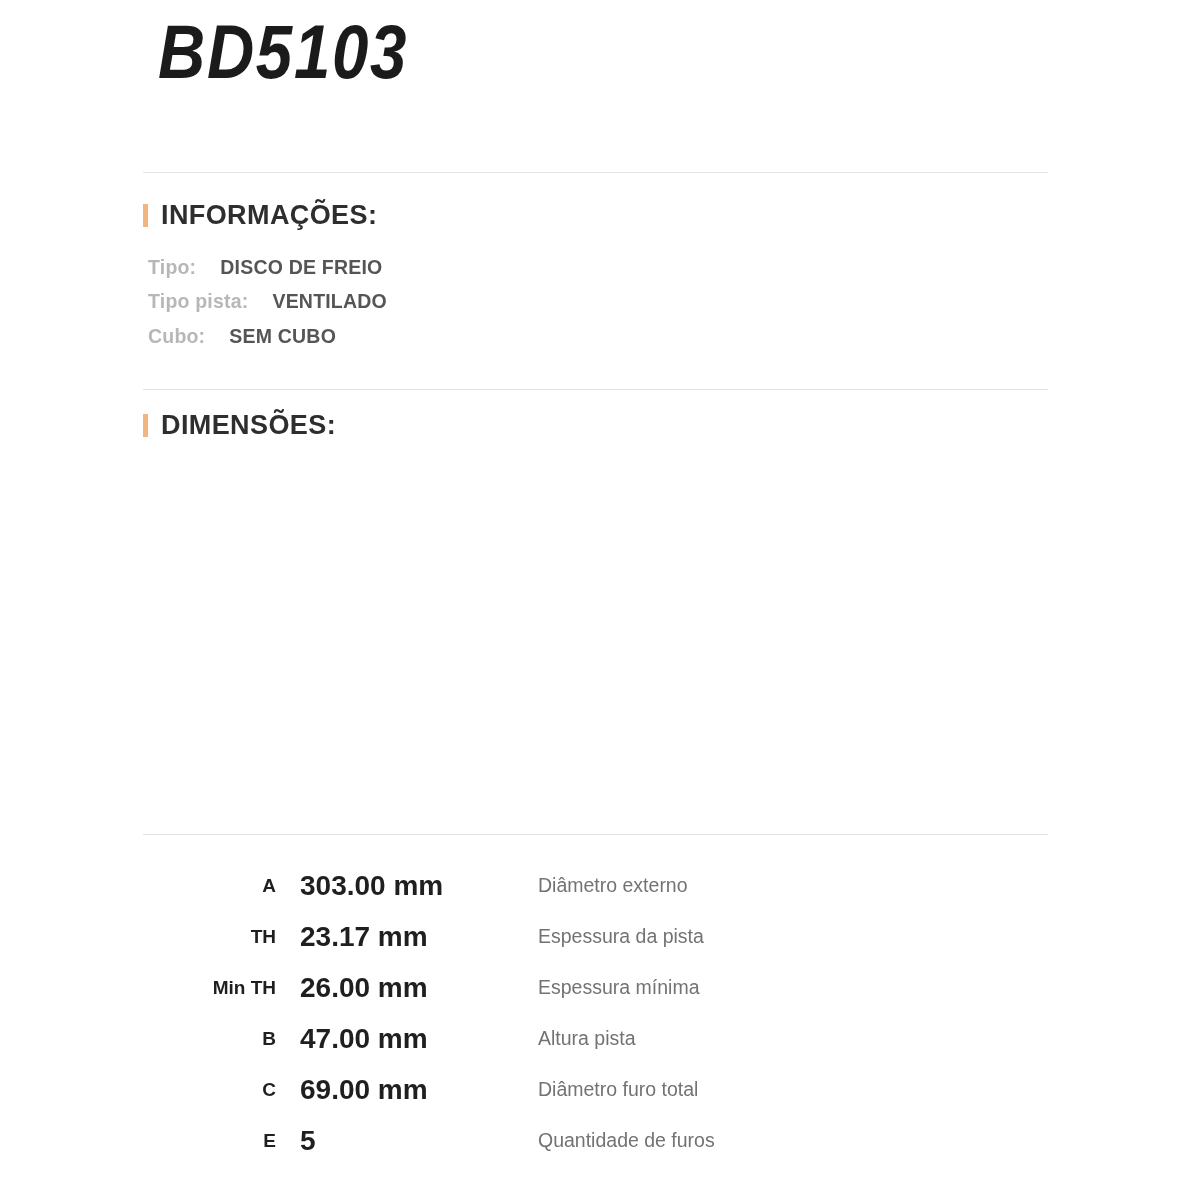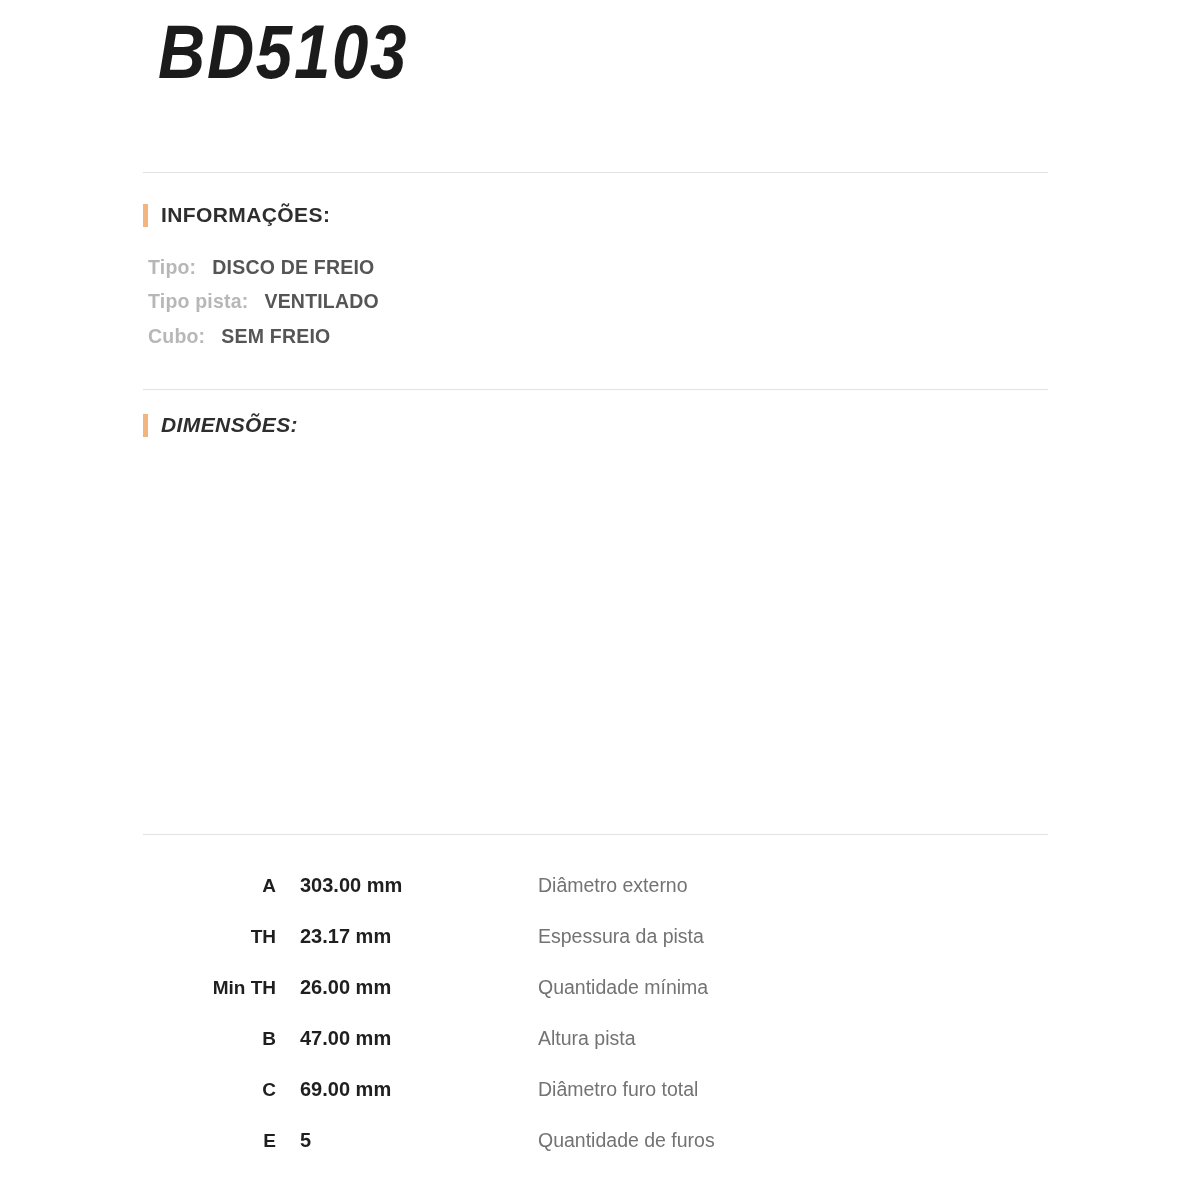--- a/index.html
+++ b/index.html
@@ -62,46 +62,46 @@
   }
   .section-head .bar {
     width: 5px;
     height: 23px;
     background: #f0a868;
     margin-right: 13px;
     border-radius: 0;
     opacity: .85;
   }
   .section-head .txt {
-    font-size: 21px;
+    font-size: 27px;
     font-weight: bold;
     color: #2e2e2e;
     letter-spacing: 0.4px;
     white-space: nowrap;
   }
   .sh-info { top: 201px; }
-  .sh-dim  { top: 411px; font-style: italic; }
+  .sh-dim  { top: 411px; }
 
   
   .info-line {
     position: absolute;
     left: 148px;
     font-size: 19.5px;
     white-space: nowrap;
     letter-spacing: 0.2px;
   }
   .info-line .k {
     color: #b7b7b7;
     font-weight: bold;
     margin-top: 11px;
   }
   .info-line .v {
     color: #555555;
     font-weight: bold;
-    margin-left: 16px;
+    margin-left: 24px;
   }
   .il1 { top: 256px; }
   .il2 { top: 290px; }
   .il3 { top: 325px; }
 
   
   .drawing {
     position: absolute;
     left: 0;
     top: 440px;
@@ -126,21 +126,21 @@
     width: 133px;
     text-align: right;
     font-size: 19px;
     font-weight: bold;
     color: #1f1f1f;
     white-space: nowrap;
   }
   .dim-row .val {
     width: 200px;
     padding-left: 24px;
-    font-size: 20px;
+    font-size: 28px;
     font-weight: bold;
     color: #1f1f1f;
     white-space: nowrap;
     box-sizing: border-box;
   }
   .dim-row .desc {
     padding-left: 62px;
     font-size: 19.5px;
     color: #737373;
     white-space: nowrap;
@@ -160,21 +160,21 @@
     <span class="txt">INFORMAÇÕES:</span>
   </div>
 
   <div class="info-line il1">
     <span class="k">Tipo:</span><span class="v">DISCO DE FREIO</span>
   </div>
   <div class="info-line il2">
     <span class="k">Tipo pista:</span><span class="v">VENTILADO</span>
   </div>
   <div class="info-line il3">
-    <span class="k">Cubo:</span><span class="v">SEM FREIO</span>
+    <span class="k">Cubo:</span><span class="v">SEM CUBO</span>
   </div>
 
   <div class="divider d2"></div>
 
   <div class="section-head sh-dim">
     <span class="bar"></span>
     <span class="txt">DIMENSÕES:</span>
   </div>
 
   <div class="drawing">
@@ -344,21 +344,21 @@
       <span class="desc">Diâmetro externo</span>
     </div>
     <div class="dim-row">
       <span class="sym">TH</span>
       <span class="val">23.17 mm</span>
       <span class="desc">Espessura da pista</span>
     </div>
     <div class="dim-row">
       <span class="sym">Min TH</span>
       <span class="val">26.00 mm</span>
-      <span class="desc">Quantidade mínima</span>
+      <span class="desc">Espessura mínima</span>
     </div>
     <div class="dim-row">
       <span class="sym">B</span>
       <span class="val">47.00 mm</span>
       <span class="desc">Altura pista</span>
     </div>
     <div class="dim-row">
       <span class="sym">C</span>
       <span class="val">69.00 mm</span>
       <span class="desc">Diâmetro furo total</span>

